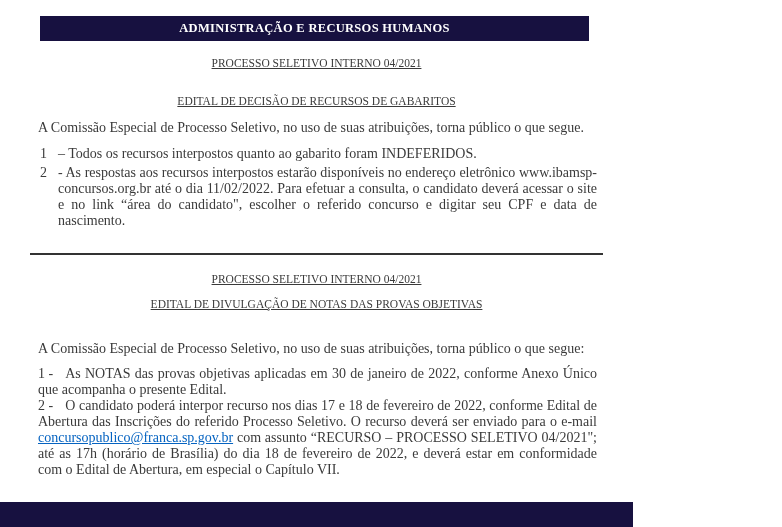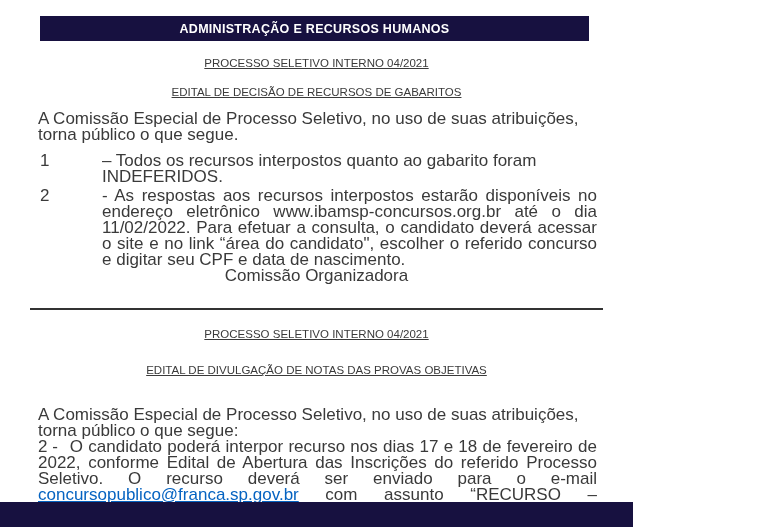--- a/index.html
+++ b/index.html
@@ -5,21 +5,21 @@
   html, body {
     margin: 0;
     padding: 0;
     background: #ffffff;
   }
   .page {
     position: relative;
     width: 633px;
     height: 527px;
     background: #ffffff;
-    font-family: Liberation Sans, sans-serif;
+    font-family: Liberation Serif, serif;
     color: #3a3a3a;
     overflow: hidden;
   }
   .header-bar {
     margin: 16px 44px 0 40px;
     height: 25px;
     background: var(--accent, #171140);
     color: #ffffff;
     display: flex;
     align-items: center;
@@ -31,39 +31,39 @@
   .heading {
     margin: 0;
     text-align: center;
     font-size: 11.5px;
     font-weight: normal;
     line-height: 14px;
     text-decoration: underline;
     color: var(--text, #3a3a3a);
   }
   .h-s1a { margin-top: 15px; }
-  .h-s1b { margin-top: 15px; }
+  .h-s1b { margin-top: 24px; }
   .h-s2a { margin-top: 17px; }
-  .h-s2b { margin-top: 22px; }
+  .h-s2b { margin-top: 11px; }
   p { margin: 0; }
   .body-text {
-    font-size: 17px;
+    font-size: 14px;
     line-height: 16px;
     color: var(--text, #3a3a3a);
   }
   .intro1 { margin: 12px 36px 0 38px; }
   .intro2 { margin: 30px 36px 0 38px; }
   .li {
     display: flex;
     margin: 0 36px 0 40px;
   }
   .li.first { margin-top: 10px; }
   .li.second { margin-top: 3px; }
   .li-num { width: 18px; flex: none; }
-  .li-text { flex: 1; margin-left: 44px; }
+  .li-text { flex: 1; }
   .justify { text-align: justify; }
   .center { text-align: center; }
   .date-line { margin-top: 8px; }
   .divider {
     border: none;
     border-top: 2px solid #333333;
     margin: 24px 30px 0 30px;
   }
   .item2 { margin: 0 36px 0 38px; }
   .item2.first { margin-top: 9px; }
@@ -104,31 +104,33 @@
     <div class="li first body-text">
       <span class="li-num">1</span>
       <div class="li-text">– Todos os recursos interpostos quanto ao gabarito foram INDEFERIDOS.</div>
     </div>
 
     <div class="li second body-text">
       <span class="li-num">2</span>
       <div class="li-text justify">- As respostas aos recursos interpostos estarão disponíveis no endereço eletrônico www.ibamsp-concursos.org.br até o dia 11/02/2022. Para efetuar a consulta, o candidato deverá acessar o site e no link “área do candidato", escolher o referido concurso e digitar seu CPF e data de nascimento.</div>
     </div>
 
-    <p class="body-text center">Comissão Organizadora</p>
   </section>
 
   <hr class="divider">
 
   <section>
     <h2 class="heading h-s2a">PROCESSO SELETIVO INTERNO 04/2021</h2>
     <h2 class="heading h-s2b">EDITAL DE DIVULGAÇÃO DE NOTAS DAS PROVAS OBJETIVAS</h2>
 
     <p class="body-text intro2">A Comissão Especial de Processo Seletivo, no uso de suas atribuições, torna público o que segue:</p>
 
+    <p class="body-text item2 first justify">
+      <span class="num2">1 -</span><span>As NOTAS das provas objetivas aplicadas em 30 de janeiro de 2022, conforme Anexo Único que acompanha o presente Edital.</span>
+    </p>
 
     <p class="body-text item2 justify">
       <span class="num2">2 -</span><span>O candidato poderá interpor recurso nos dias 17 e 18 de fevereiro de 2022, conforme Edital de Abertura das Inscrições do referido Processo Seletivo. O recurso deverá ser enviado para o e-mail </span><a class="email-link">concursopublico@franca.sp.gov.br</a><span> com assunto “RECURSO – PROCESSO SELETIVO 04/2021"; até as 17h (horário de Brasília) do dia 18 de fevereiro de 2022, e deverá estar em conformidade com o Edital de Abertura, em especial o Capítulo VII.</span>
     </p>
   </section>
 
   <div class="footer-bar"></div>
 
 </div>
 

